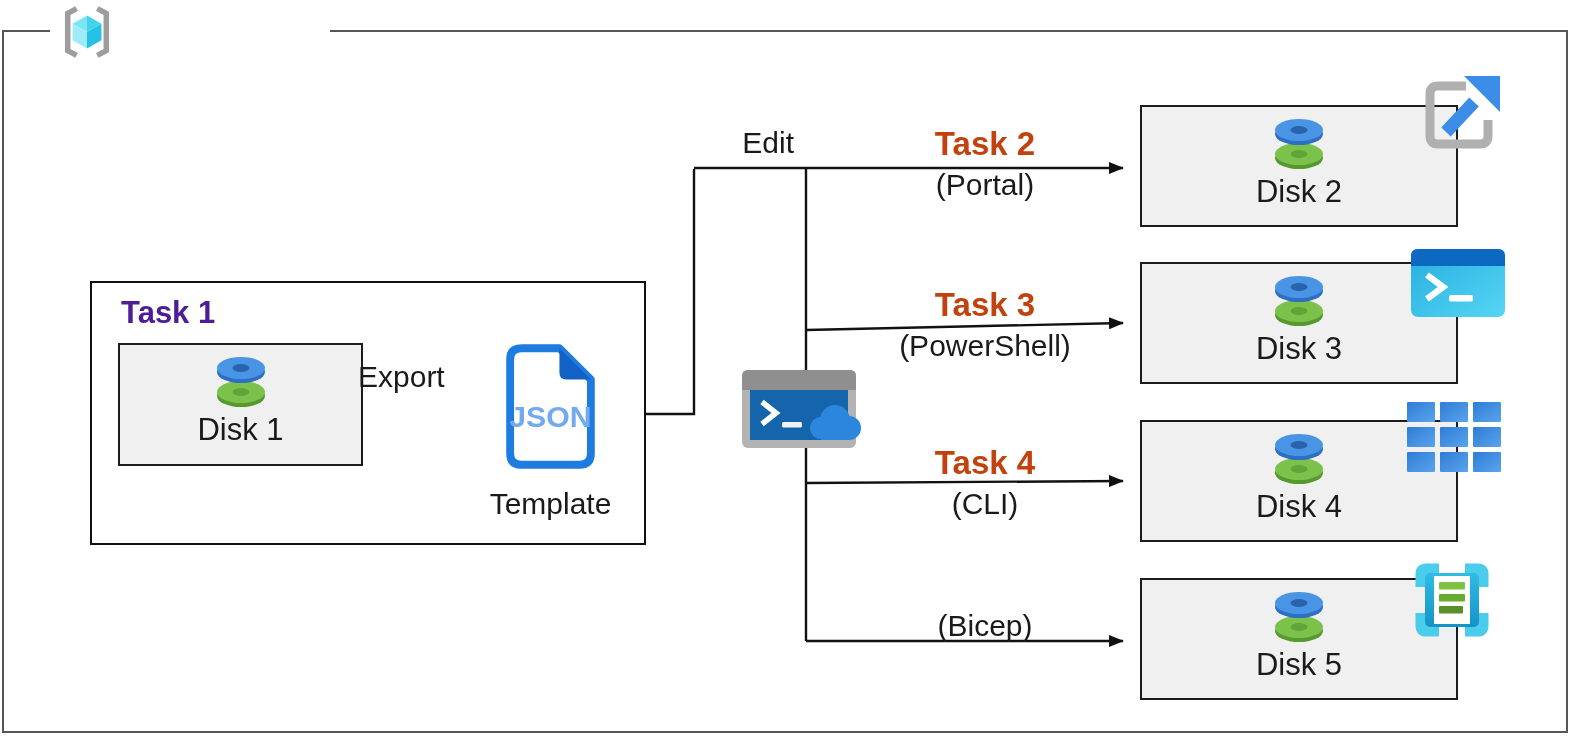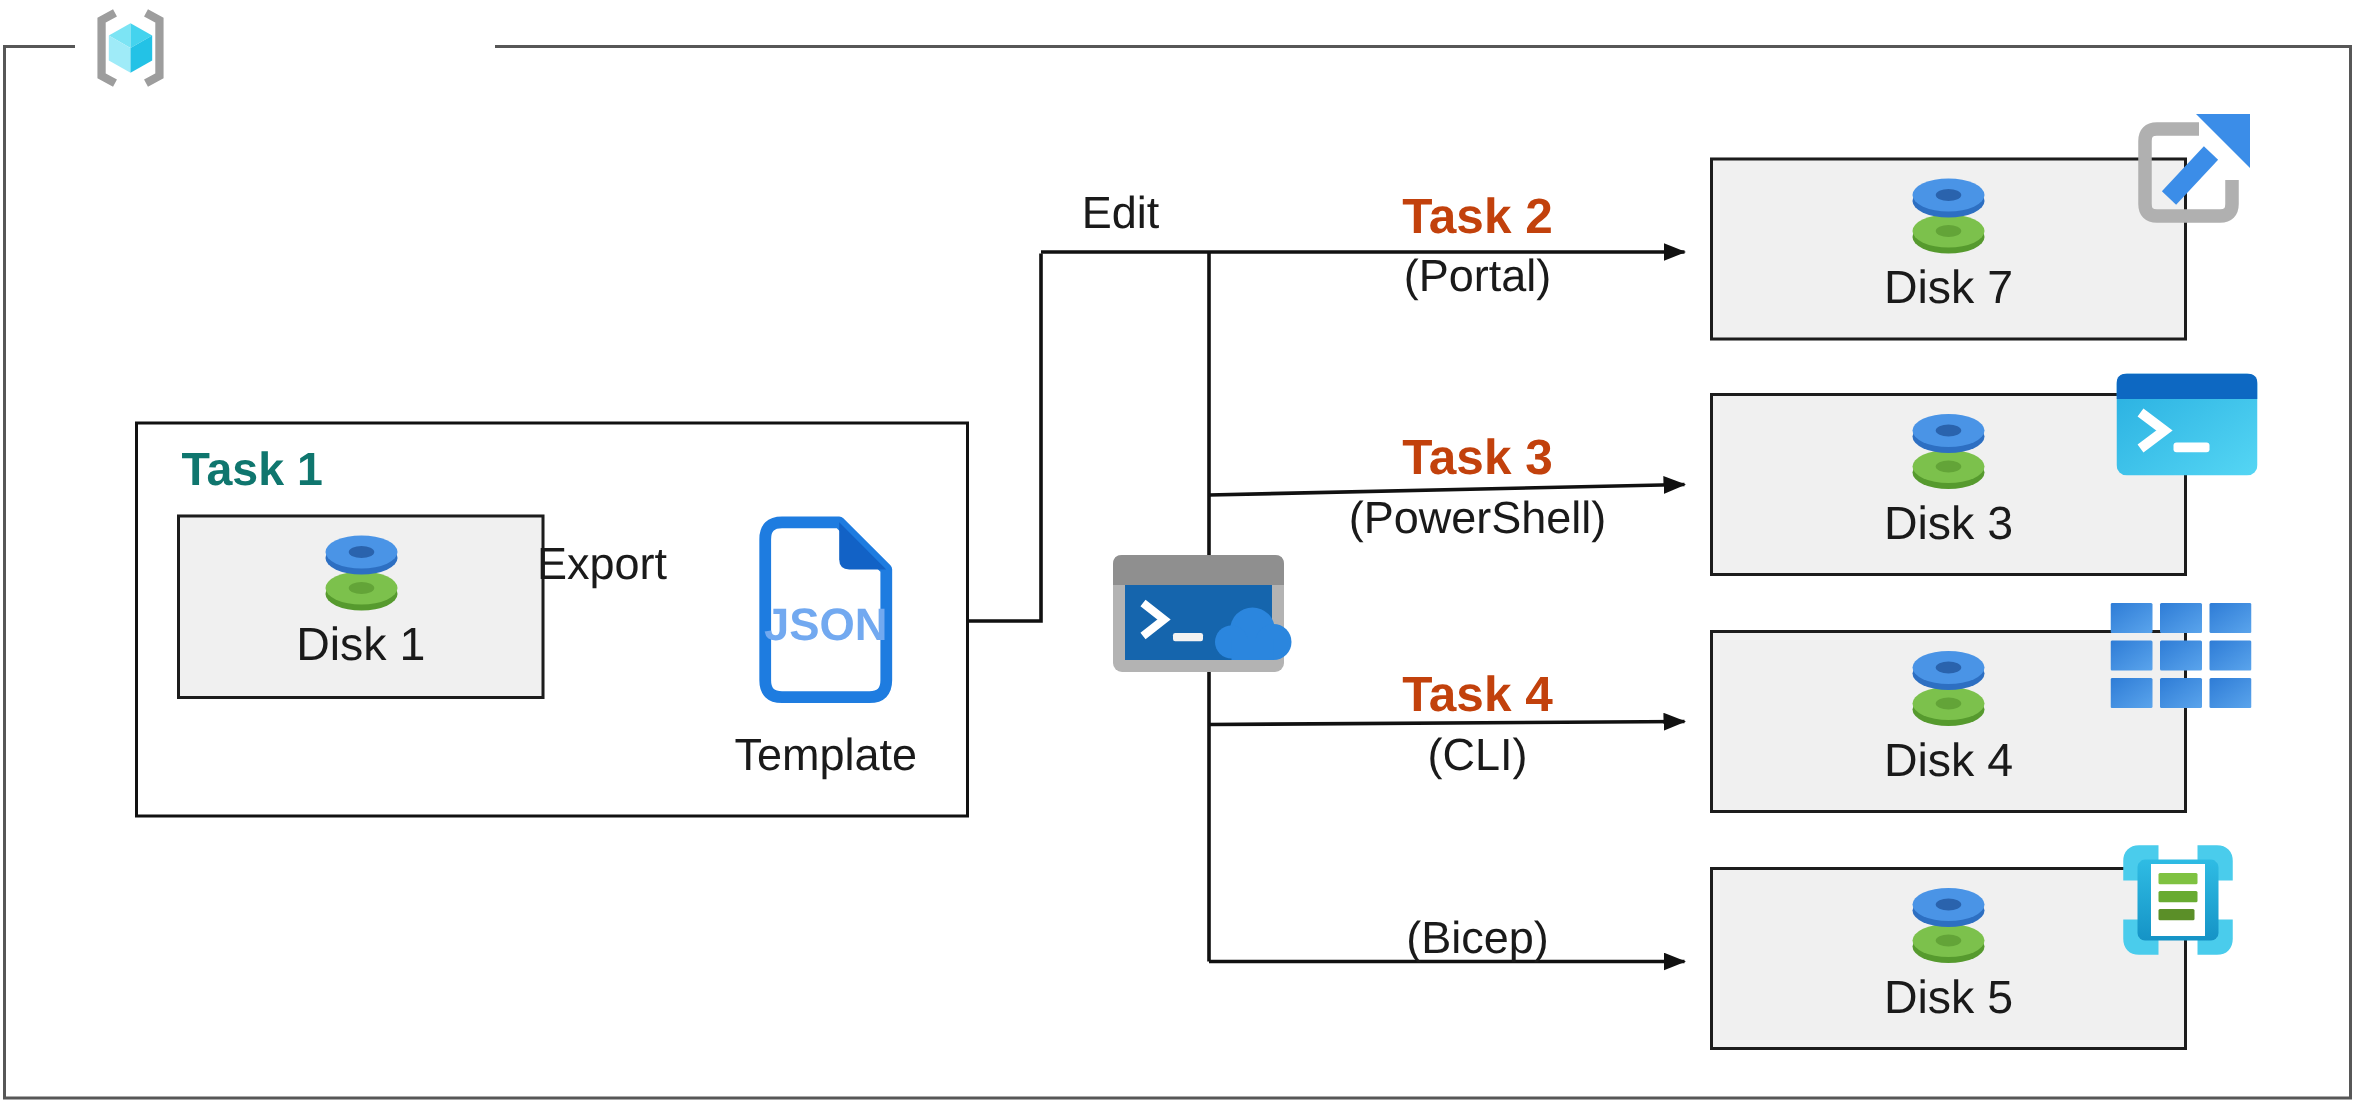--- a/index.html
+++ b/index.html
@@ -5,31 +5,31 @@
   html,body{margin:0;padding:0;background:#fff;}
   .canvas{position:relative;width:1572px;height:737px;background:#fff;overflow:hidden;
           font-family:"Liberation Sans",sans-serif;color:#1a1a1a;}
   .abs{position:absolute;}
   .group-border{left:2px;top:30px;width:1566px;height:703px;border:2.5px solid #575757;box-sizing:border-box;z-index:0;}
   .border-gap{left:50px;top:27px;width:280px;height:8px;background:#fff;z-index:1;}
   .rg-icon{left:56px;top:3px;width:62px;height:58px;z-index:2;}
   .rg-label{left:140px;top:15px;font-size:31px;z-index:2;white-space:nowrap;}
   .connectors{left:0;top:0;width:1572px;height:737px;z-index:2;pointer-events:none;}
   .task1-box{left:90px;top:281px;width:556px;height:264px;border:2.5px solid #111;box-sizing:border-box;background:#fff;z-index:3;}
-  .task-title{font-weight:bold;color:#0f766e;font-size:31px;}
+  .task-title{font-weight:bold;color:#4c1d95;font-size:31px;}
   .task1-title{left:29px;top:12px;}
   .disk-box{background:#f0f0f0;border:2px solid #1c1c1c;box-sizing:border-box;z-index:3;
             display:flex;flex-direction:column;align-items:center;}
   .disk-box .disk-svg{width:66px;height:58px;margin-top:8px;flex:0 0 auto;}
   .disk-label{font-size:31px;margin-top:1px;}
   .disk1-box{left:26px;top:60px;width:245px;height:123px;}
   .export-label{left:358px;top:360px;width:128px;font-size:30px;z-index:3;}
   .json-icon{left:494px;top:337px;width:113px;height:139px;z-index:3;}
   .template-label{left:478px;top:487px;width:145px;text-align:center;font-size:30px;z-index:3;}
-  .edit-label{left:700px;top:126px;width:94px;text-align:center;font-size:30px;z-index:3;}
+  .edit-label{left:700px;top:126px;width:94px;text-align:right;font-size:30px;z-index:3;}
   .branch-label{left:840px;width:290px;text-align:center;z-index:3;}
   .branch-task{font-size:33px;font-weight:bold;color:#c2410c;line-height:36px;}
   .branch-method{font-size:30px;line-height:36px;margin-top:5px;}
   .bl0{top:126px;} .bl1{top:287px;} .bl2{top:445px;} .bl3{top:603px;}
   .db{left:1140px;width:318px;height:122px;}
   .db0{top:105px;} .db1{top:262px;} .db2{top:420px;} .db3{top:578px;}
   .portal-icon{left:1416px;top:74px;width:86px;height:86px;z-index:4;}
   .ps-icon{left:1411px;top:249px;width:94px;height:68px;z-index:4;}
   .cli-icon{left:1407px;top:402px;width:94px;height:70px;z-index:4;}
   .bicep-icon{left:1411px;top:559px;width:82px;height:82px;z-index:4;}
@@ -114,21 +114,21 @@
     <div class="branch-method">(CLI)</div>
   </div>
   <div class="abs branch-label bl3">
     <div class="branch-method">(Bicep)</div>
   </div>
 
   <div class="abs disk-box db db0">
     <svg class="disk-svg" viewBox="0 0 66 58">
         <use href="#disk-sym" xlink:href="#disk-sym"></use>
       </svg>
-    <div class="disk-label">Disk 7</div>
+    <div class="disk-label">Disk 2</div>
   </div>
   <div class="abs disk-box db db1">
     <svg class="disk-svg" viewBox="0 0 66 58">
         <use href="#disk-sym" xlink:href="#disk-sym"></use>
       </svg>
     <div class="disk-label">Disk 3</div>
   </div>
   <div class="abs disk-box db db2">
     <svg class="disk-svg" viewBox="0 0 66 58">
         <use href="#disk-sym" xlink:href="#disk-sym"></use>

